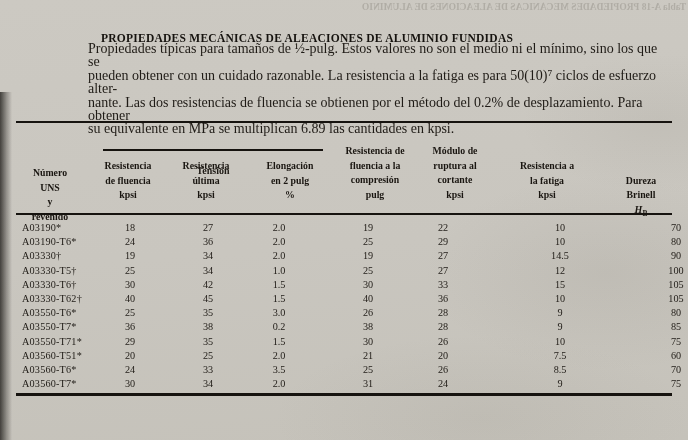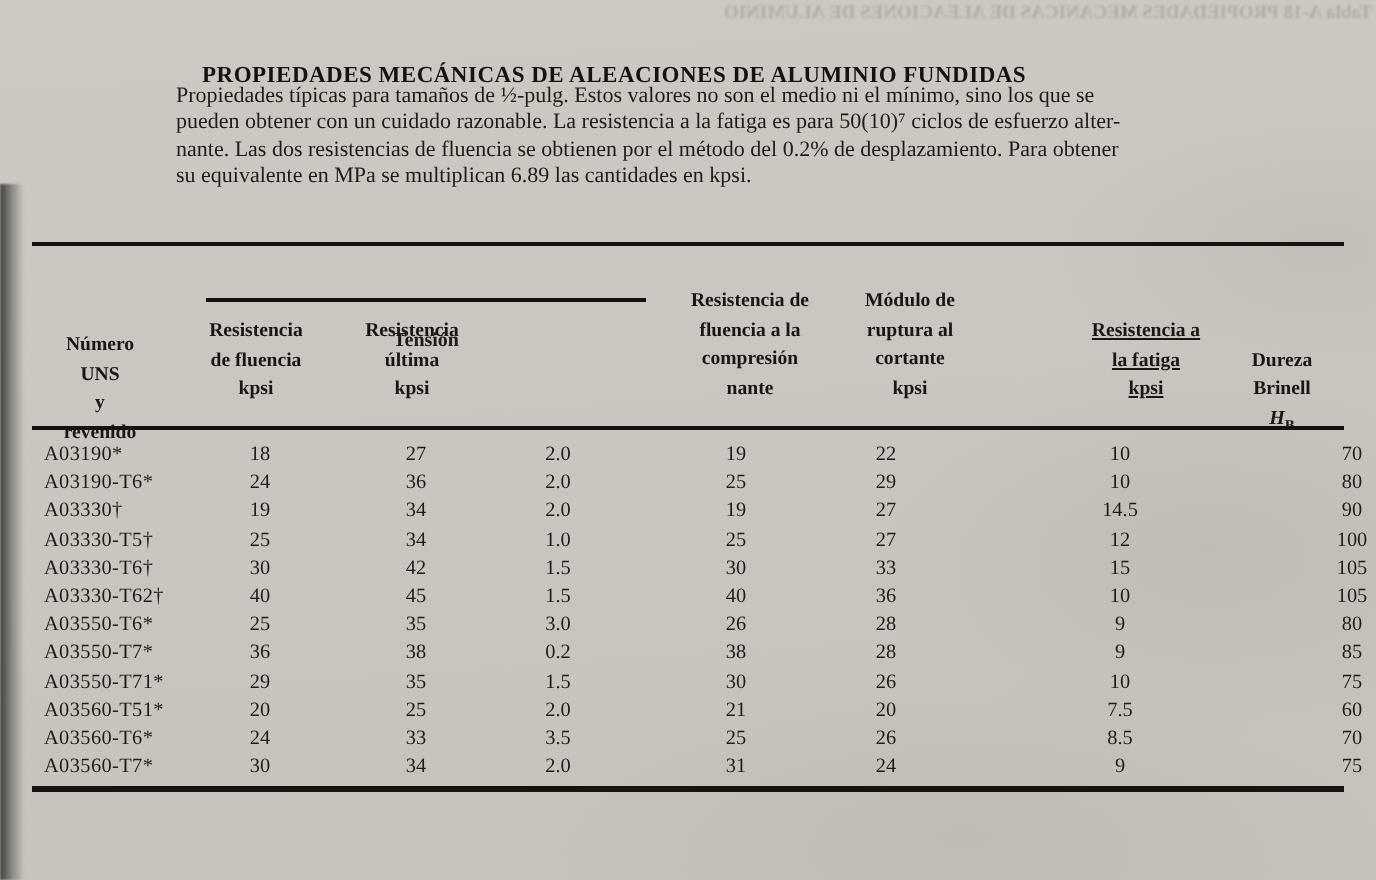--- a/index.html
+++ b/index.html
@@ -27,21 +27,21 @@
     filter:blur(0.6px);
     white-space:nowrap;overflow:hidden;
   }
   .title{
     position:absolute;left:89px;top:20px;margin:12px;
     font-size:11.5px;font-weight:bold;letter-spacing:0.25px;
     color:#16130f;white-space:nowrap;
   }
   .intro{
     position:absolute;left:88px;top:42px;width:572px;margin:0;
-    font-size:11px;line-height:13.4px;
+    font-size:14px;line-height:13.4px;
     white-space:pre-line;
   }
   .rule{position:absolute;left:16px;width:656px;background:#16130f;}
   .rule-top{top:121px;height:2.4px;}
   .rule-mid{top:213px;height:2.4px;}
   .rule-bottom{top:393px;height:2.8px;}
   .tension-label{
     position:absolute;left:163px;top:129px;width:100px;
     text-align:center;font-weight:bold;font-size:10px;margin-top:36px;
   }
@@ -50,21 +50,21 @@
     position:absolute;width:96px;
     text-align:center;font-weight:bold;font-size:9.8px;line-height:14.6px;
     white-space:pre-line;color:#1a1611;
   }
   .hc0{left:2px;top:144px;margin-top:22px;}
   .hc1{left:80px;top:159px;}
   .hc2{left:158px;top:159px;}
   .hc3{left:242px;top:159px;}
   .hc4{left:327px;top:144px;}
   .hc5{left:407px;top:144px;}
-  .hc6{left:525px;top:159px;text-decoration:underline;}
+  .hc6{left:499px;top:159px;}
   .hc7{left:593px;top:159px;}
   .hb{font-weight:bold;font-size:10px;}
   .hb sub{font-size:7.5px;}
   .rows{position:absolute;left:18px;top:222px;width:654px;}
   .row{position:relative;height:14.2px;font-size:10.2px;}
   .lbl{position:absolute;left:4px;top:0;letter-spacing:0.2px;}
   .v{position:absolute;top:0;width:60px;text-align:center;}
   .v0{left:82px;font-family:Liberation Serif, serif;}
   .v1{left:160px;}
   .v2{left:231px;}
@@ -98,24 +98,27 @@
   <div class="hcell hc0">Número
 UNS
 y
 revenido</div>
   <div class="hcell hc1">Resistencia
 de fluencia
 kpsi</div>
   <div class="hcell hc2">Resistencia
 última
 kpsi</div>
+  <div class="hcell hc3">Elongación
+en 2 pulg
+%</div>
   <div class="hcell hc4">Resistencia de
 fluencia a la
 compresión
-nante</div>
+pulg</div>
   <div class="hcell hc5">Módulo de
 ruptura al
 cortante
 kpsi</div>
   <div class="hcell hc6">Resistencia a
 la fatiga
 kpsi</div>
   <div class="hcell hc7">
     <span>Dureza
 Brinell</span>

